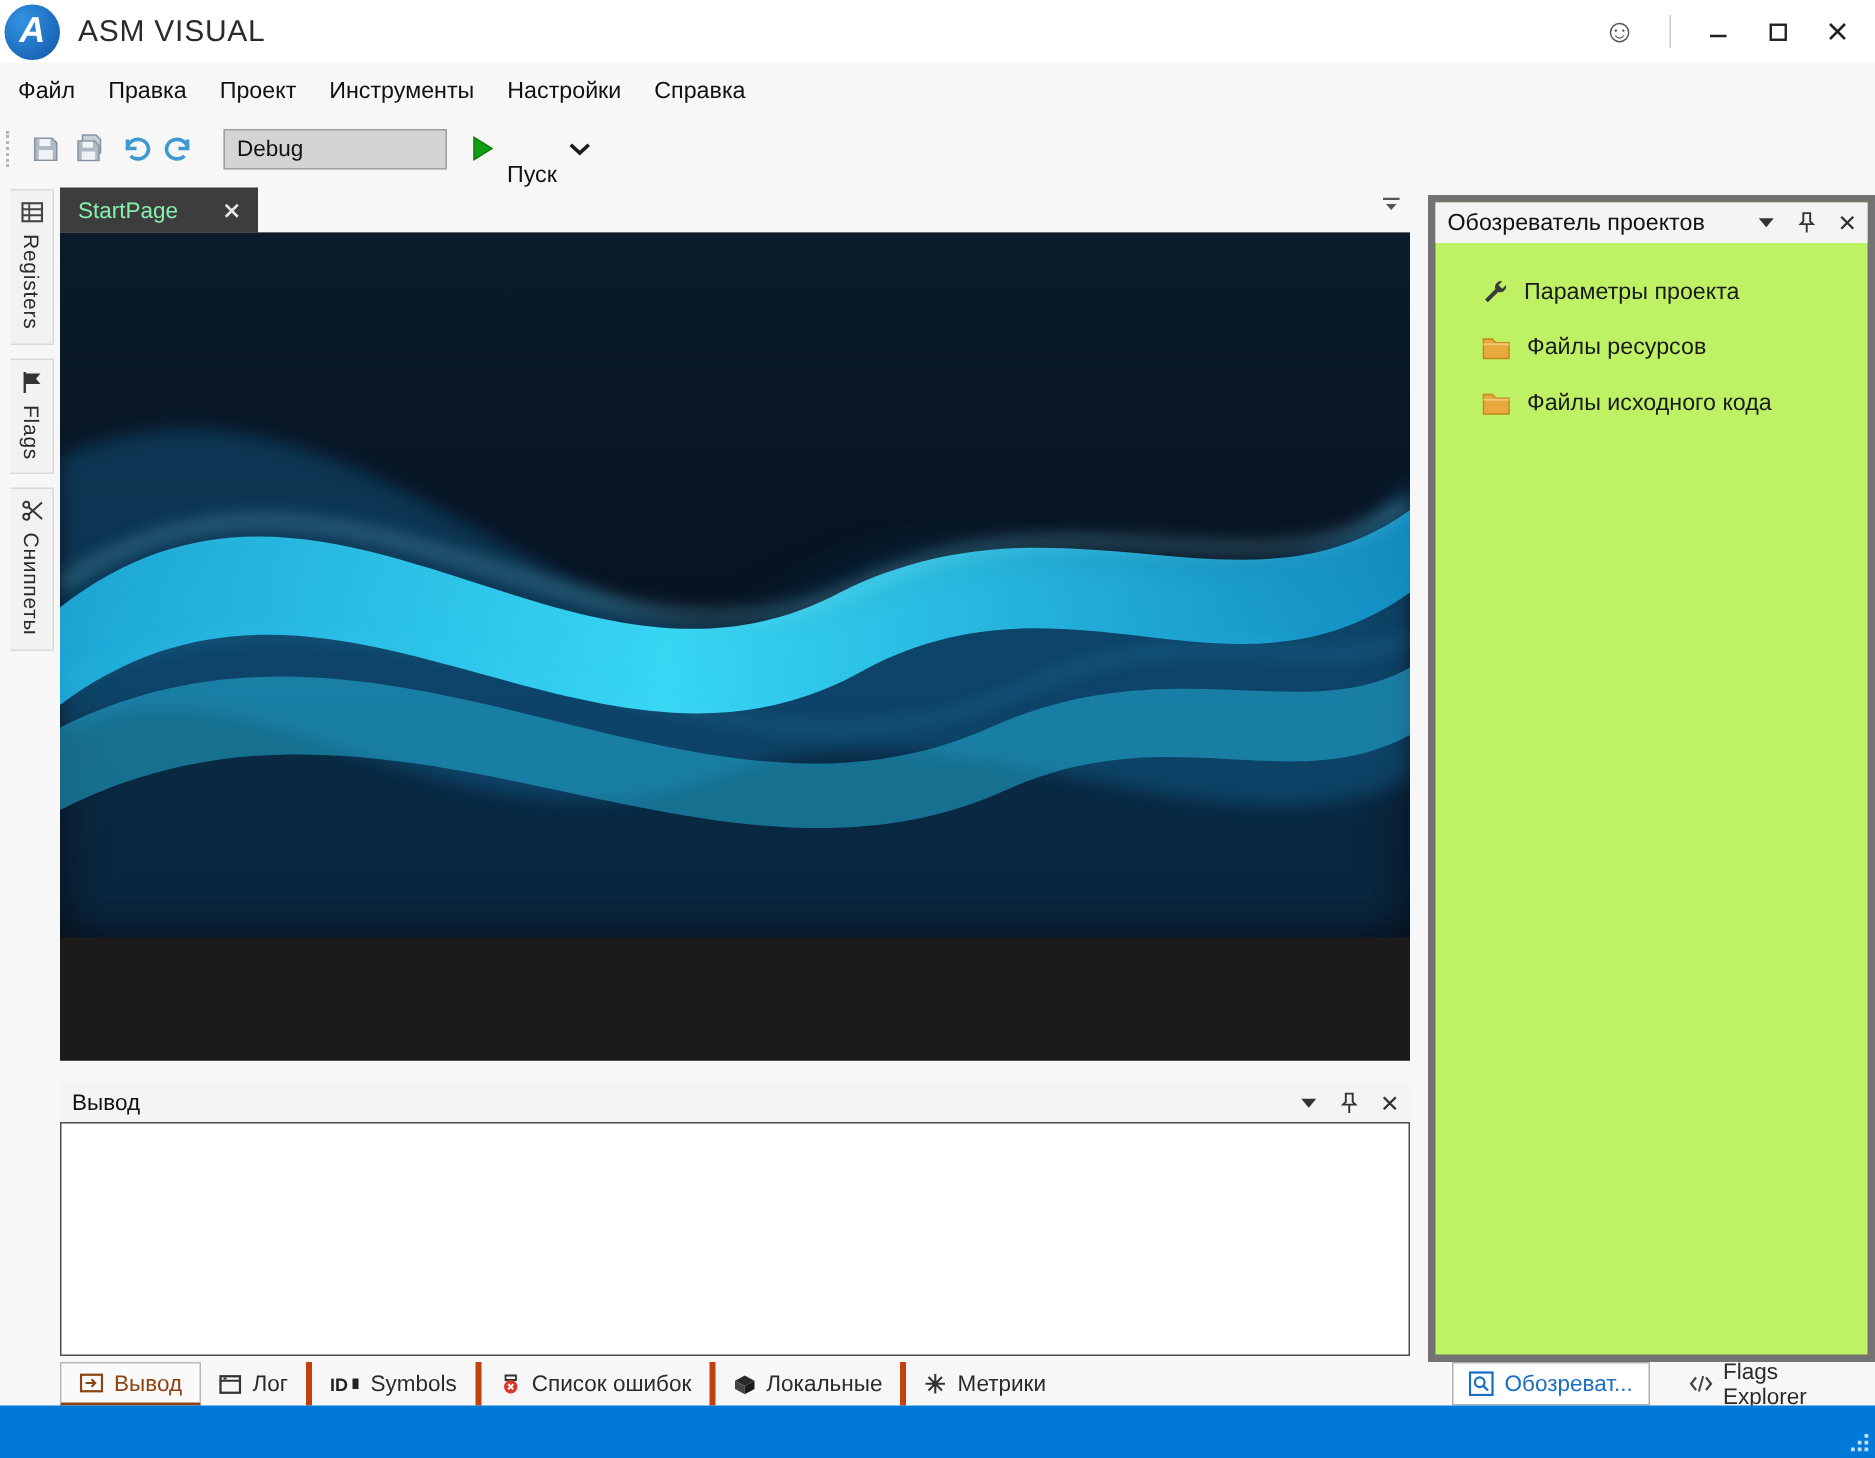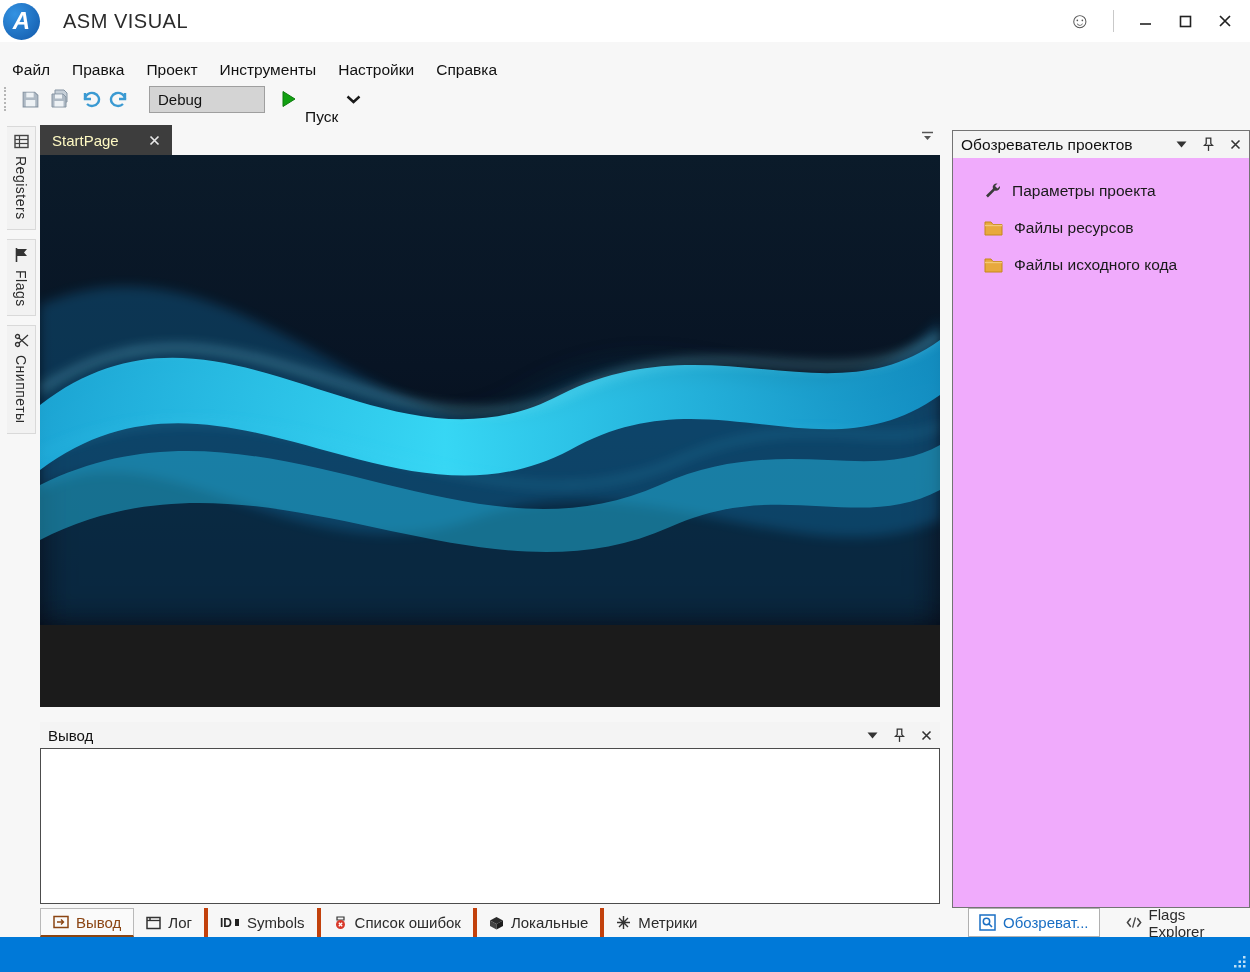--- a/index.html
+++ b/index.html
@@ -7,64 +7,64 @@
   #app {
     position:relative; width:1250px; height:972px; background:#f7f7f7;
     font-family:"Liberation Sans", sans-serif; overflow:hidden; color:#1a1a1a;
   }
   
   .titlebar { position:absolute; left:0; top:0; width:100%; height:42px; background:#fff; display:flex; align-items:center; }
   .logo { width:37px; height:37px; border-radius:50%; margin-left:3px;
     background:radial-gradient(circle at 32% 30%, #3392e2, #1158a9);
     color:#fff; font-weight:bold; font-size:24px; font-style:italic;
     display:flex; align-items:center; justify-content:center; }
-  .apptitle { margin-left:23px; font-size:20px; color:#2b2b2b; letter-spacing:.5px; }
+  .apptitle { margin-left:12px; font-size:20px; color:#2b2b2b; letter-spacing:.5px; }
   .tb-right { margin-left:auto; display:flex; align-items:center; gap:22px; padding-right:16px; }
   .smiley { font-size:22px; color:#555; line-height:1; }
   .tb-sep { width:1px; height:22px; background:#c9c9c9; }
   .winbtn { width:18px; height:18px; display:flex; align-items:center; justify-content:center; color:#222; }
   
-  .menubar { position:absolute; left:0; top:42px; width:100%; height:37px; display:flex; align-items:flex-end; background:#f7f7f7; }
+  .menubar { position:absolute; left:0; top:42px; width:100%; height:37px; display:flex; align-items:center; background:#f7f7f7; }
   .menu-item { padding:0 11px; font-size:15.5px; color:#111; cursor:default; }
   .menu-item:first-child { padding-left:12px; }
   
   .toolbar { position:absolute; left:0; top:79px; width:100%; height:40px; display:flex; align-items:center; background:#f7f7f7; }
   .grip { width:5px; height:24px; margin:0 6px 0 4px; border-left:2px dotted #b5b5b5; }
   .tool-ic { width:30px; height:28px; display:flex; align-items:center; justify-content:center; }
-  .combo { width:116px; height:27px; margin-left:14px; background:#d4d4d4; border:1px solid #9f9f9f;
+  .combo { width:149px; height:27px; margin-left:14px; background:#d4d4d4; border:1px solid #9f9f9f;
     display:flex; align-items:center; padding-left:8px; font-size:15px; color:#111; }
   .runbox { display:flex; align-items:center; gap:8px; margin-left:16px; }
   .runlabel { font-size:15.5px; color:#111;margin-top:36px; }
   
   .leftrail { position:absolute; left:0; top:126px; width:37px; bottom:37px; display:flex; flex-direction:column; gap:9px; }
   .vtab { width:29px; margin-left:7px; background:#f2f2f2; border:1px solid #d9d9d9; border-left:none;
     display:flex; flex-direction:column; align-items:center; padding:7px 0 9px; gap:7px; }
   .vtab .vlabel { writing-mode:vertical-rl; font-size:14px; color:#2b2b2b; letter-spacing:.5px; }
   
   .edittabbar { position:absolute; left:40px; top:125px; width:900px; height:30px; }
-  .tab-start { position:absolute; left:0; top:0; height:30px; background:#3d3d3d; color:#fef9c3;
+  .tab-start { position:absolute; left:0; top:0; height:30px; background:#3d3d3d; color:#86efac;
     display:flex; align-items:center; gap:30px; padding:0 12px; font-size:15px; }
   .tabmenu-ic { position:absolute; right:6px; top:6px; color:#555; }
   .editorbody { position:absolute; left:40px; top:155px; width:900px; height:552px; background:#181818; }
   .editorbody svg.wave { display:block; }
   .editor-bottomstrip { position:absolute; left:0; top:470px; width:900px; height:82px; background:#1b1b1b; }
   
   .outputpanel { position:absolute; left:40px; top:722px; width:900px; }
   .panelhead { height:26px; background:#f4f4f4; display:flex; align-items:center; padding:0 8px; }
   .panelhead .ptitle { font-size:15px; color:#111; }
   .phead-icons { margin-left:auto; display:flex; align-items:center; gap:16px; color:#333; }
   .outputbox { height:156px; background:#fff; border:1.5px solid #4c4c4c; }
   
   .bottomtabs { position:absolute; left:40px; top:908px; height:29px; display:flex; align-items:stretch; }
   .btab { display:flex; align-items:center; gap:7px; padding:0 12px; font-size:15px; color:#2b2b2b; border-right:4px solid #c2410c; }
   .btab:last-child { border-right:none; }
   .btab.active { background:#fafafa; border:1px solid #b9b9b9; color:#8b4513; border-bottom:2px solid #8b4513; }
   .btab .ic { display:flex; align-items:center; }
   
-  .rightpanel { position:absolute; left:952px; top:130px; width:298px; height:778px; background:#f0abfc; border:1px solid #737373; }
+  .rightpanel { position:absolute; left:952px; top:130px; width:298px; height:778px; background:#bef264; border:5px solid #737373; }
   .rp-head { height:27px; background:#f4f4f4; display:flex; align-items:center; padding:0 8px; }
   .rp-head .ptitle { font-size:15.5px; color:#111; }
   .tree { padding-top:14px; }
   .tree-item { height:37px; display:flex; align-items:center; gap:11px; padding-left:31px; font-size:15.5px; color:#1a1a1a; }
   
   .righttabs { position:absolute; left:952px; top:908px; width:298px; height:29px; display:flex; align-items:stretch; }
   .rtab { display:flex; align-items:center; gap:7px; padding:0 10px; font-size:15px; color:#2b2b2b;margin-left:16px; }
   .rtab.active { background:#fff; border:1px solid #b0b0b0; color:#1a6fc4; }
   
   .statusbar { position:absolute; left:0; bottom:0; width:100%; height:35px; background:#0079d8; }

